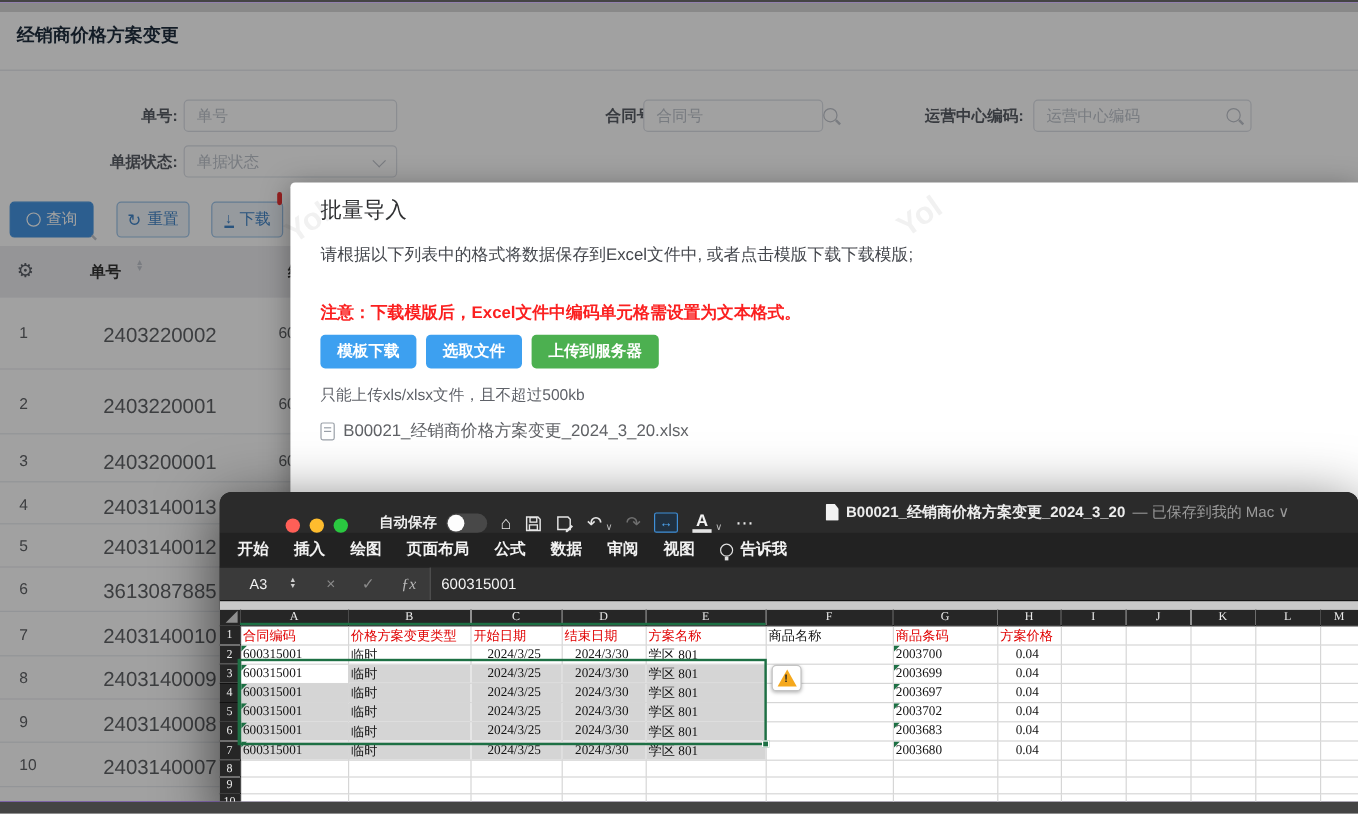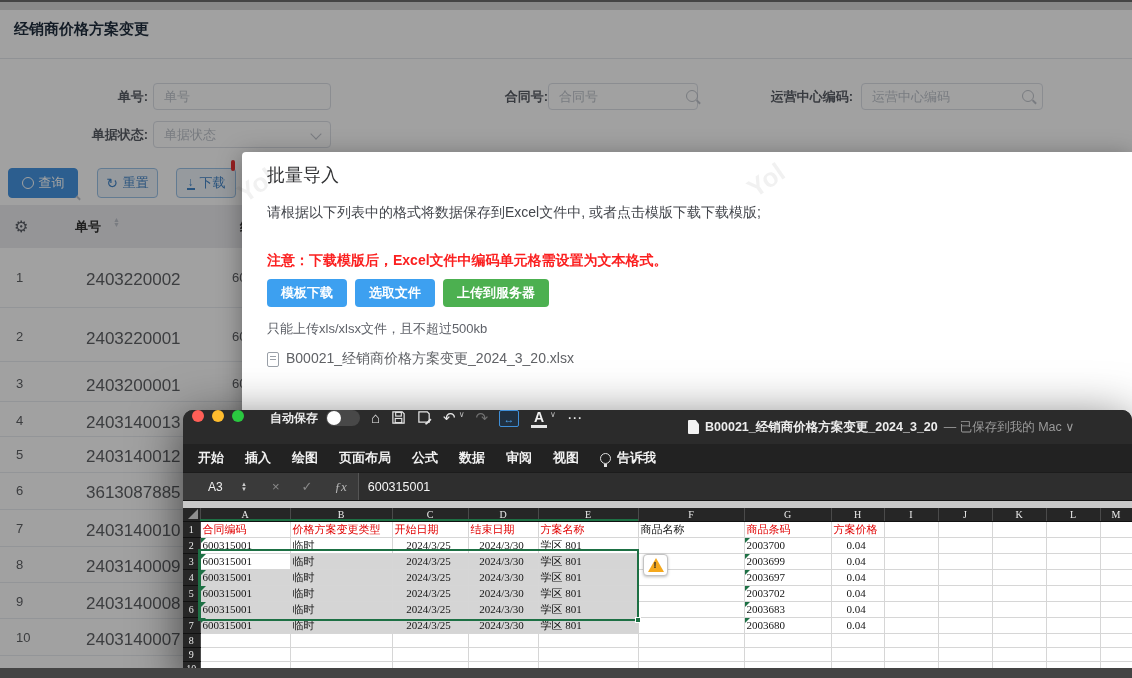--- a/index.html
+++ b/index.html
@@ -45,21 +45,21 @@
   .m-btn { position:absolute; top:127px; height:28px; border:none; border-radius:4px; color:#fff; font-size:13px; font-weight:bold; padding:0 14px; cursor:pointer; font-family:inherit;text-align:right; }
   .m-blue { background:#3da0f0; }
   .m-green { background:#4cb050; }
   .m-tip { position:absolute; left:25px; top:168px; font-size:13px; color:#5f6269; }
   .m-file { position:absolute; left:25px; top:198px; display:flex; align-items:center; gap:7px; font-size:14px; color:#606266; }
   .doc-ico { width:12px; height:15px; border:1.5px solid #9aa0a8; border-radius:2px; position:relative; }
   .doc-ico::after { content:""; position:absolute; left:2px; top:3px; width:6px; height:1.5px; background:#9aa0a8; box-shadow:0 3px 0 #9aa0a8; }
 
   
   .excel { position:absolute; left:183px; top:408px; width:949px; height:270px; z-index:4; border-radius:10px 10px 0 0; overflow:hidden; box-shadow:0 10px 50px rgba(0,0,0,.6); background:#262626; }
-  .x-titlebar { position:relative; height:34px; background:#2b2b2b; display:flex; align-items:flex-start; }
+  .x-titlebar { position:relative; height:34px; background:#2b2b2b; display:flex; align-items:flex-end;padding-left:46px; }
   .light { width:12px; height:12px; border-radius:50%; margin-left:8px; }
   .light:first-child { margin-left:9px; }
   .x-autosave { margin-left:26px; color:#ededed; font-size:12px; font-weight:bold; }
   .toggle { margin-left:8px; width:34px; height:16px; background:#484848; border-radius:8px; position:relative; }
   .toggle::after { content:""; position:absolute; left:1px; top:1px; width:14px; height:14px; border-radius:50%; background:#fdfdfd; }
   .x-ico { margin-left:11px; color:#e6e6e6; font-size:15px; line-height:1; }
   .x-ico svg { display:block; }
   .mini-v { color:#bdbdbd; font-size:8px; margin-left:3px; }
   .x-dim { color:#6f6f6f; }
   .bluebox { margin-left:11px; width:20px; height:17px; border:1.5px solid #3f8fd8; border-radius:2px; color:#4da3ee; font-size:11px; display:flex; align-items:center; justify-content:center; background:#203040; }
@@ -111,21 +111,21 @@
 
   <div class="bg-page">
     <div class="topstrip"></div>
     <div class="page-title">经销商价格方案变更</div>
     <div class="title-divider"></div>
 
     <div class="f-label" style="left:28px;top:81px;">单号:</div>
     <input class="f-input" style="left: 153px; top: 81px;" placeholder="单号">
 
     <div class="f-label" style="left:428px;top:81px;">合同号:</div>
-    <input class="f-input" style="left: 548px; top: 81px; width: 150px;" placeholder="合同号">
+    <input class="f-input" style="left: 536px; top: 81px; width: 150px;" placeholder="合同号">
     <span class="search-ico" style="left:686px;top:88px;"></span>
 
     <div class="f-label" style="left:733px;top:81px;">运营中心编码:</div>
     <input class="f-input" style="left: 861px; top: 81px; width: 182px;" placeholder="运营中心编码">
     <span class="search-ico" style="left:1022px;top:88px;"></span>
 
     <div class="f-label" style="left:28px;top:119px;">单据状态:</div>
     <input class="f-input" style="left: 153px; top: 119px;" placeholder="单据状态">
     <span class="sel-chevron" style="left:312px;top:128px;"></span>
 

